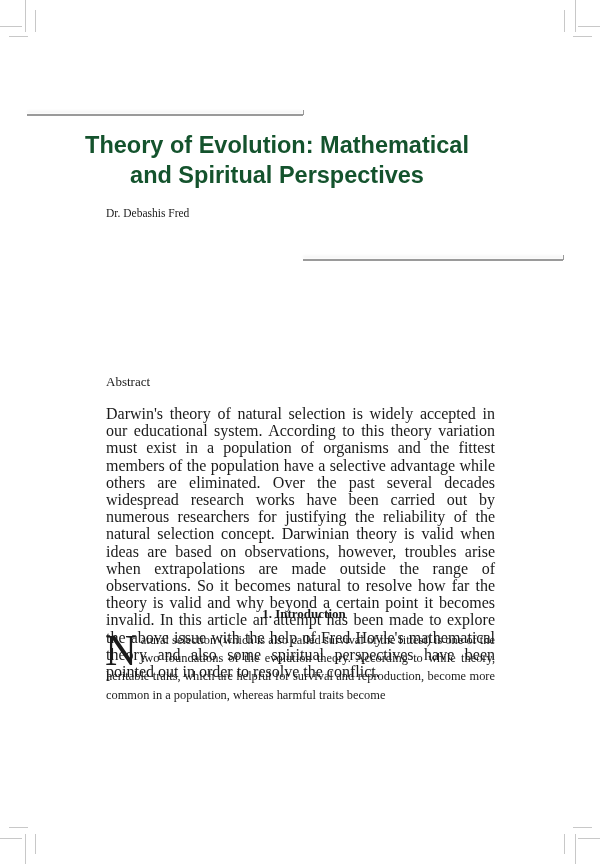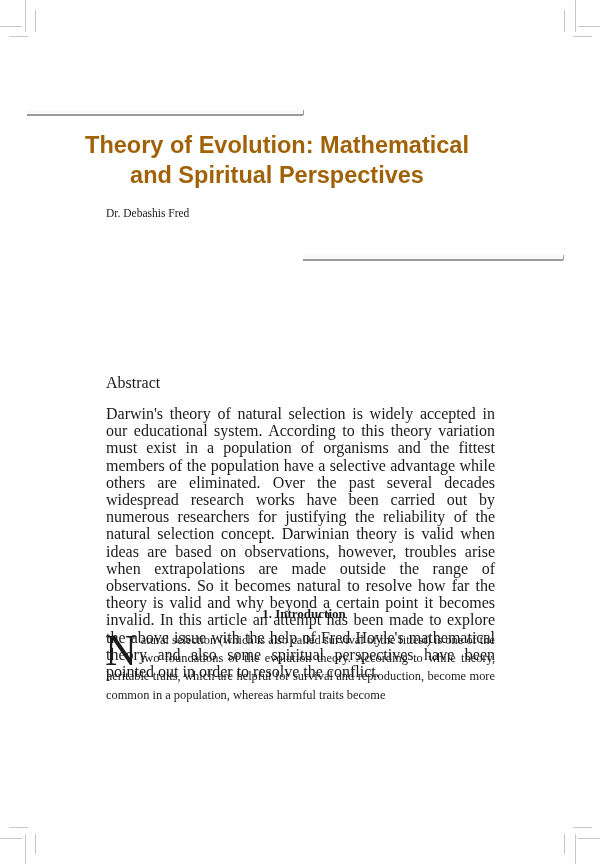--- a/index.html
+++ b/index.html
@@ -1,23 +1,23 @@
 <!DOCTYPE html>
 <html><head>
 <meta charset="utf-8">
 <style>
   html, body { margin:0; padding:0; background:#ffffff; }
   body { width:600px; height:864px; position:relative; overflow:hidden; font-family:"DejaVu Serif", serif; color:#1a1a1a; }
   .crop { position:absolute; background:#c8c8c8; }
   .rule { position:absolute; height:2px; background:#9a9a9a; box-shadow:0 -3px 3px rgba(0,0,0,0.06); }
   .rule::after { content:""; position:absolute; right:-1px; top:-4px; width:1px; height:5px; background:#9a9a9a; }
-  .title { position:absolute; left:0; width:554px; top:130px; text-align:center; font-family:"Liberation Sans", sans-serif; font-weight:bold; font-size:23.5px; line-height:30px; color:#a16207; }
+  .title { position:absolute; left:0; width:554px; top:130px; text-align:center; font-family:"Liberation Sans", sans-serif; font-weight:bold; font-size:23.5px; line-height:30px; color:#14532d; }
   .author { position:absolute; left:106px; top:206px; font-family:"Liberation Serif", serif; font-size:11.5px; line-height:15px; }
   .author .dept, .author .inst { font-style:italic; font-size:10.5px; line-height:14px; display:block; }
-  .abstract-label { position:absolute; left:106px; top:374px; font-family:"Liberation Serif", serif; font-size:16px; }
+  .abstract-label { position:absolute; left:106px; top:374px; font-family:"Liberation Serif", serif; font-size:13px; }
   .para { position:absolute; left:106px; width:389px; font-family:"Liberation Serif", serif; font-size:16px; line-height:17.2px; text-align:justify; text-align-last:left; }
   .abstract-text { top:405px; }
   .section-head { position:absolute; left:0; width:600px; top:602px; text-align:center; font-family:"Liberation Serif", serif; font-weight:bold; font-size:13px; }
   .intro-text { top:631px; font-size:12.4px; line-height:18.2px; }
   .dropcap { float:left; font-family:"Liberation Serif", serif; font-size:44px; line-height:33px; margin:3px 4px 0 -1px; }
 </style>
 </head>
 <body>
 
 <div class="crop" style="left:25px;top:0;width:1px;height:32px;"></div>

